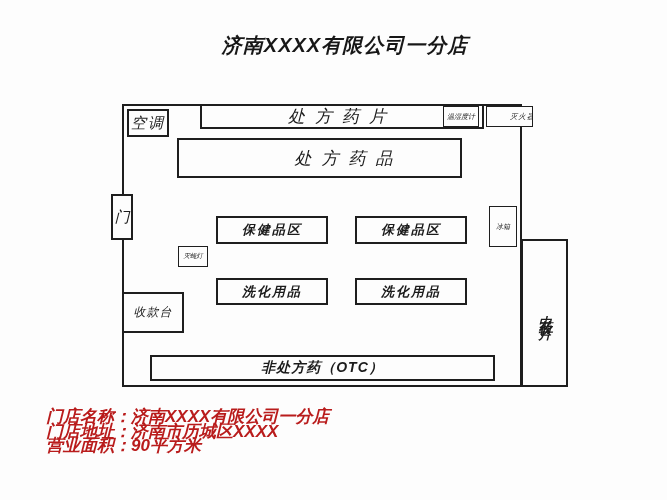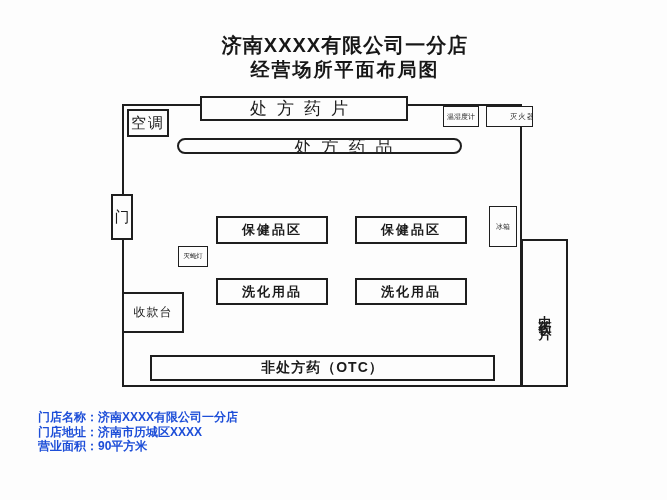--- a/index.html
+++ b/index.html
@@ -1,15 +1,15 @@
 <!DOCTYPE html>
 <html><head>
 <meta charset="utf-8">
 <style>
-  * { margin: 0; padding: 0; box-sizing: border-box; }
+  * { margin: 0; padding: 0; box-sizing: border-box; font-style: italic; }
   html, body { width: 667px; height: 500px; }
   body {
     background: #fdfdfd;
     font-family: "Liberation Sans", sans-serif;
     color: #1b1b1b;
     overflow: hidden;
   }
   .page {
     position: relative;
     width: 667px;
@@ -44,59 +44,58 @@
     justify-content: center;
     z-index: 2;
     white-space: nowrap;
     overflow: hidden;
   }
   .box.thin { border-width: 1.5px; }
   .serif { font-family: "Liberation Serif", serif; }
   .bold  { font-weight: bold; justify-content: center; }
 
   .ac        { left: 127px; top: 109px; width: 42px;  height: 28px; font-size: 15px; letter-spacing: 2px; }
-  .rx-top    { left: 200px; top: 96px; width: 208px; height: 25px; font-size: 17px; letter-spacing: 10px; text-align: center; }
+  .rx-top    { left: 200px; top: 104px; width: 284px; height: 25px; font-size: 17px; letter-spacing: 10px; text-align: center; }
   .hygro     { left: 443px; top: 106px; width: 36px;  height: 21px; font-size: 7px; }
   .ext       { left: 486px; top: 106px; width: 47px;  height: 21px; font-size: 7.5px; letter-spacing: 1px; padding-left: 26px; }
-  .rx-mid    { left: 177px; top: 138px; width: 285px; height: 16px; font-size: 17px; letter-spacing: 10px; padding-left: 58px; border-radius: 10px; }
+  .rx-mid    { left: 177px; top: 138px; width: 285px; height: 40px; font-size: 17px; letter-spacing: 10px; padding-left: 58px; }
   .door      { left: 111px; top: 194px; width: 22px;  height: 46px; font-size: 15px; }
   .health-l  { left: 216px; top: 216px; width: 112px; height: 28px; font-size: 13px; letter-spacing: 2px; }
   .health-r  { left: 355px; top: 216px; width: 112px; height: 28px; font-size: 13px; letter-spacing: 2px; }
   .fridge    { left: 489px; top: 206px; width: 28px;  height: 41px; font-size: 7px; }
   .fly-lamp  { left: 178px; top: 246px; width: 30px;  height: 21px; font-size: 6.5px; }
   .wash-l    { left: 216px; top: 278px; width: 112px; height: 27px; font-size: 13px; letter-spacing: 2px; }
   .wash-r    { left: 355px; top: 278px; width: 112px; height: 27px; font-size: 13px; letter-spacing: 2px; }
   .cashier   { left: 122px; top: 292px; width: 62px;  height: 41px; font-size: 12px; letter-spacing: 1px; }
   .otc       { left: 150px; top: 355px; width: 345px; height: 26px; font-size: 14px; letter-spacing: 1px; }
   .tcm       { left: 521px; top: 239px; width: 47px;  height: 148px; font-size: 13px; font-weight: 600; }
   .vtext {
     writing-mode: vertical-rl;
     text-orientation: upright;
     letter-spacing: 4px;
     white-space: normal;
   }
 
   .footer {
     position: absolute;
-    left: 38px; top: 410px;
-    font-size: 12px;
+    left: 46px; top: 410px;
+    font-size: 17px;
     font-weight: bold;
     line-height: 14.5px;
-    color: #1d4ed8;
+    color: #b91c1c;
   }
   .footer .row { display: block; }
 </style>
 </head>
 <body>
 
 <div class="page">
 
   <div class="title-block">
     <div class="title-line1">济南XXXX有限公司一分店</div>
-    <div class="title-line2">经营场所平面布局图</div>
   </div>
 
   <div class="plan">
 
     <div class="outline"></div>
 
     <div class="box ac serif">
       <span>空调</span>
     </div>
 

